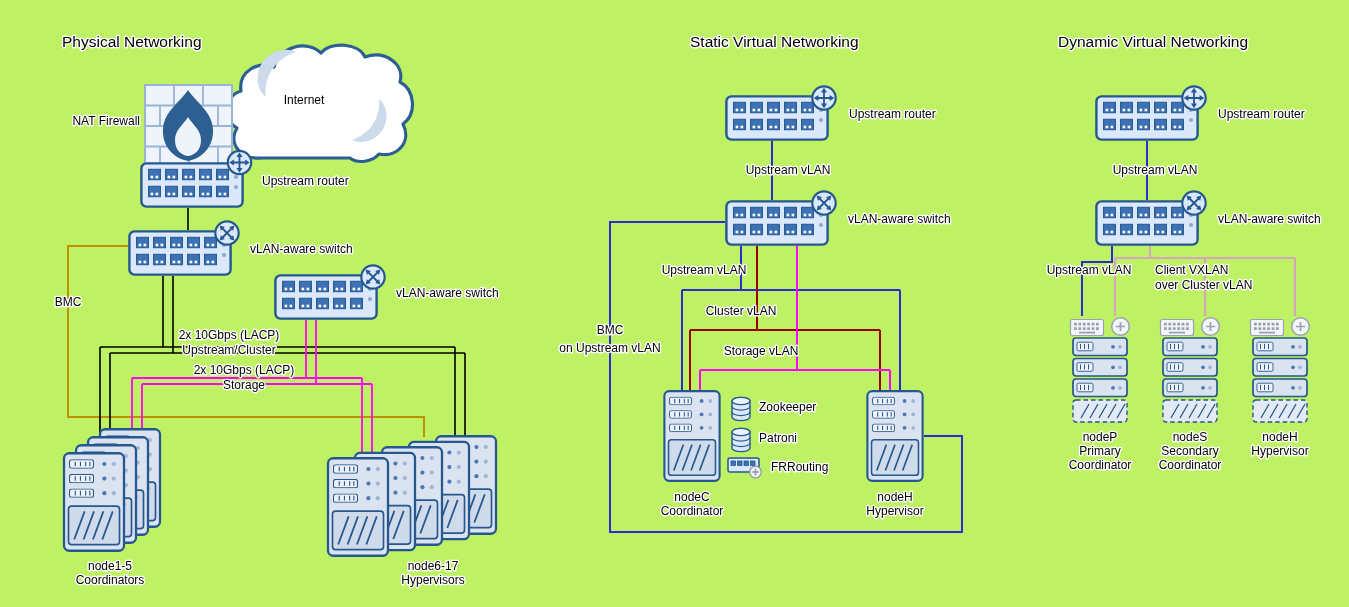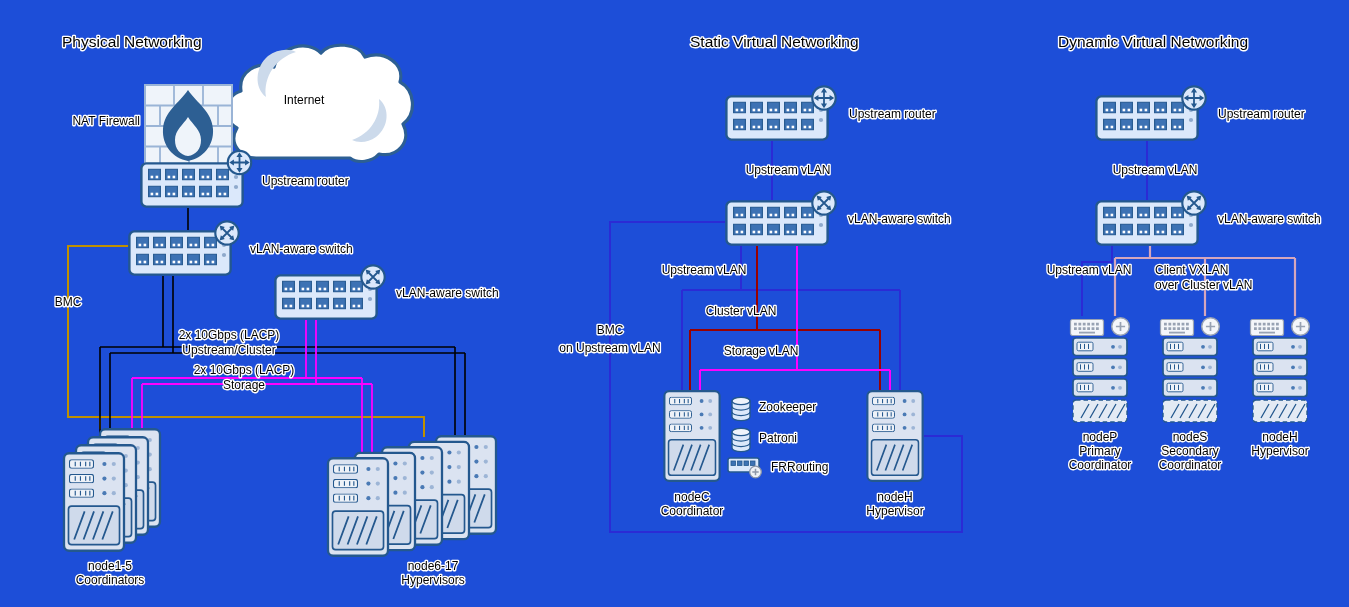--- a/index.html
+++ b/index.html
@@ -1,16 +1,16 @@
 <!DOCTYPE html>
 <html><head>
 <meta charset="utf-8">
 <style>
   html,body{margin:0;padding:0;background:#ffffff;}
-  .canvas{position:relative;width:1349px;height:607px;background:#1d4ed8;overflow:hidden;}
+  .canvas{position:relative;width:1349px;height:607px;background:#bef264;overflow:hidden;}
   svg{display:block;}
   text{
     font-family:"Liberation Sans","DejaVu Sans",sans-serif;
     font-size:12px;
     fill:#000000;
     stroke:#ffffff;
     stroke-width:2.75px;
     stroke-linejoin:round;
     paint-order:stroke fill;
   }

